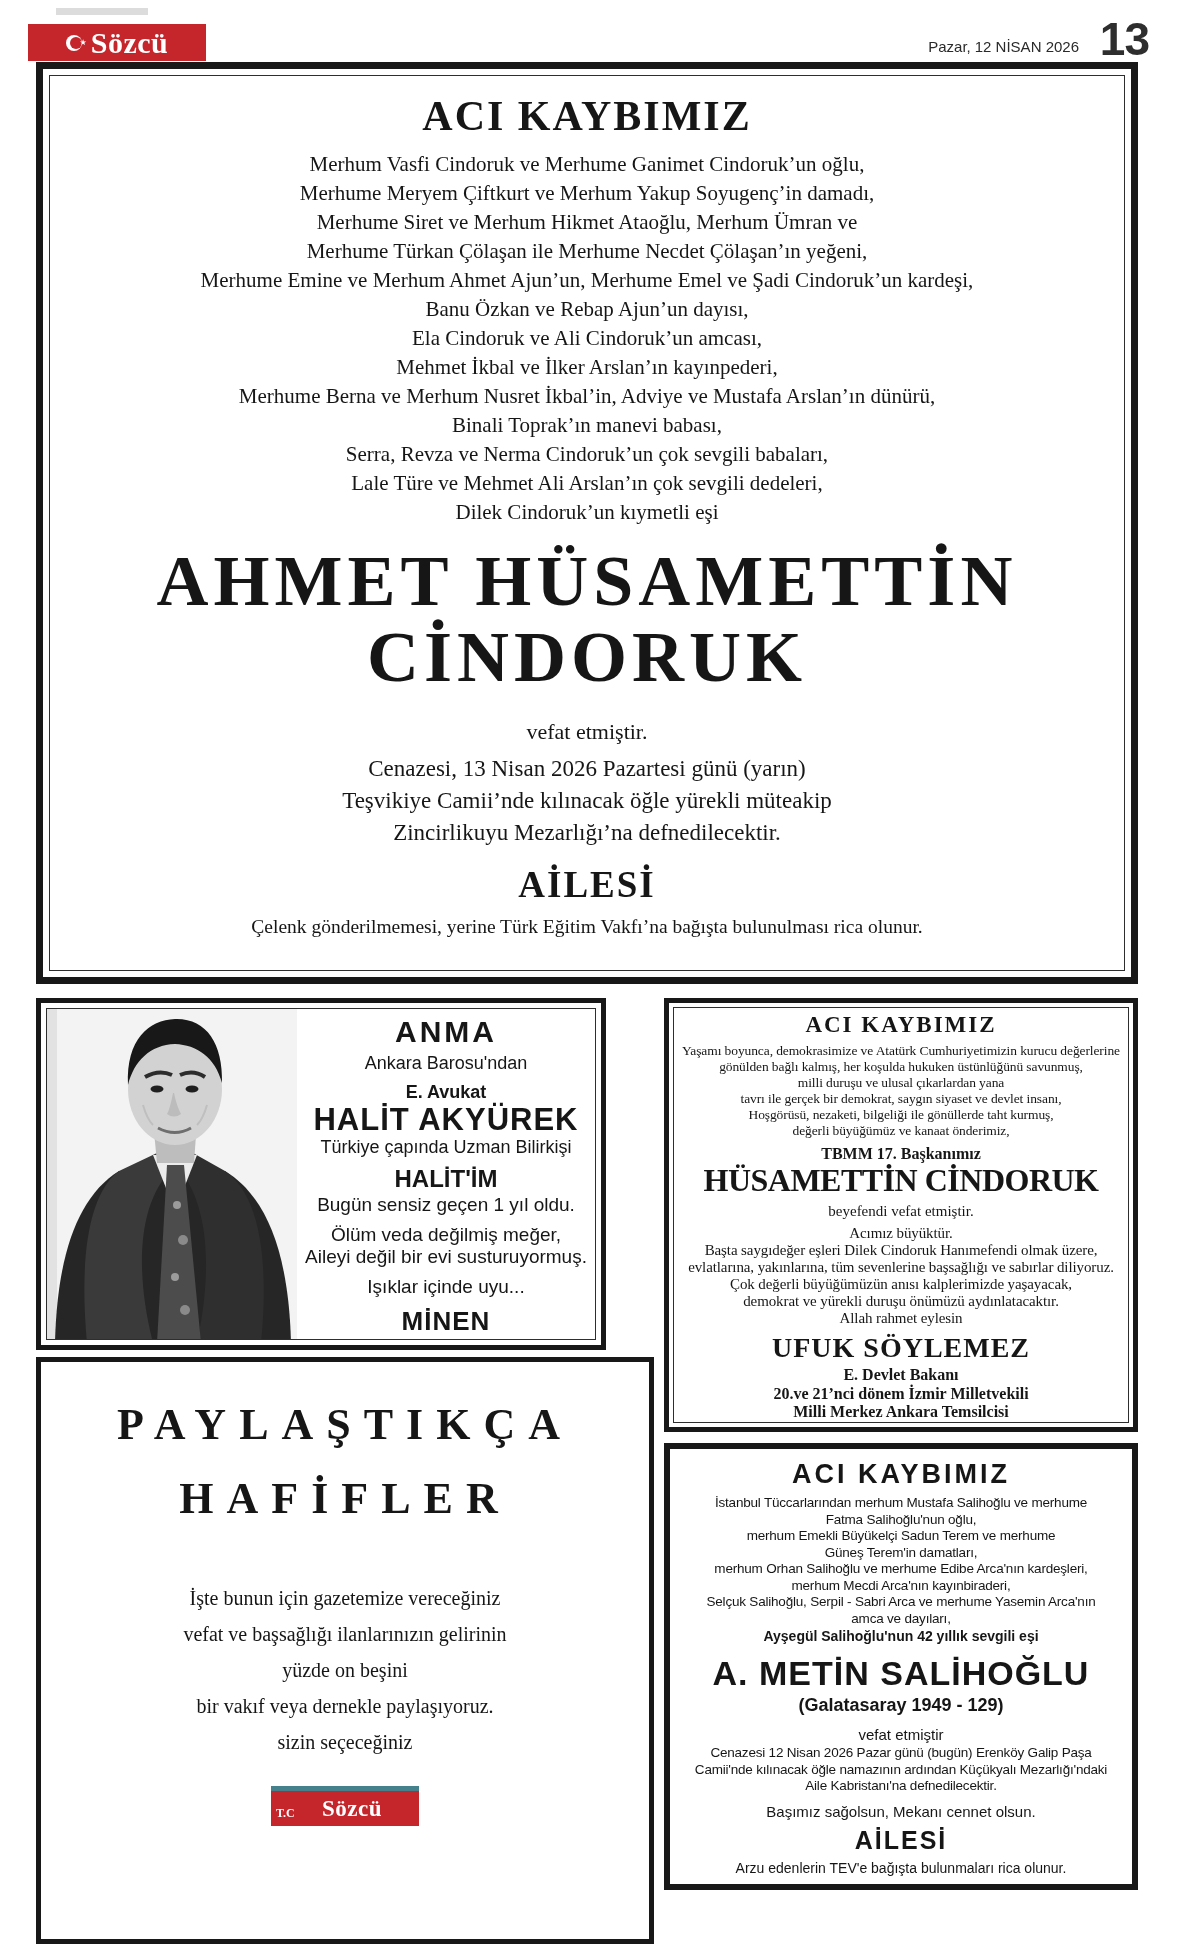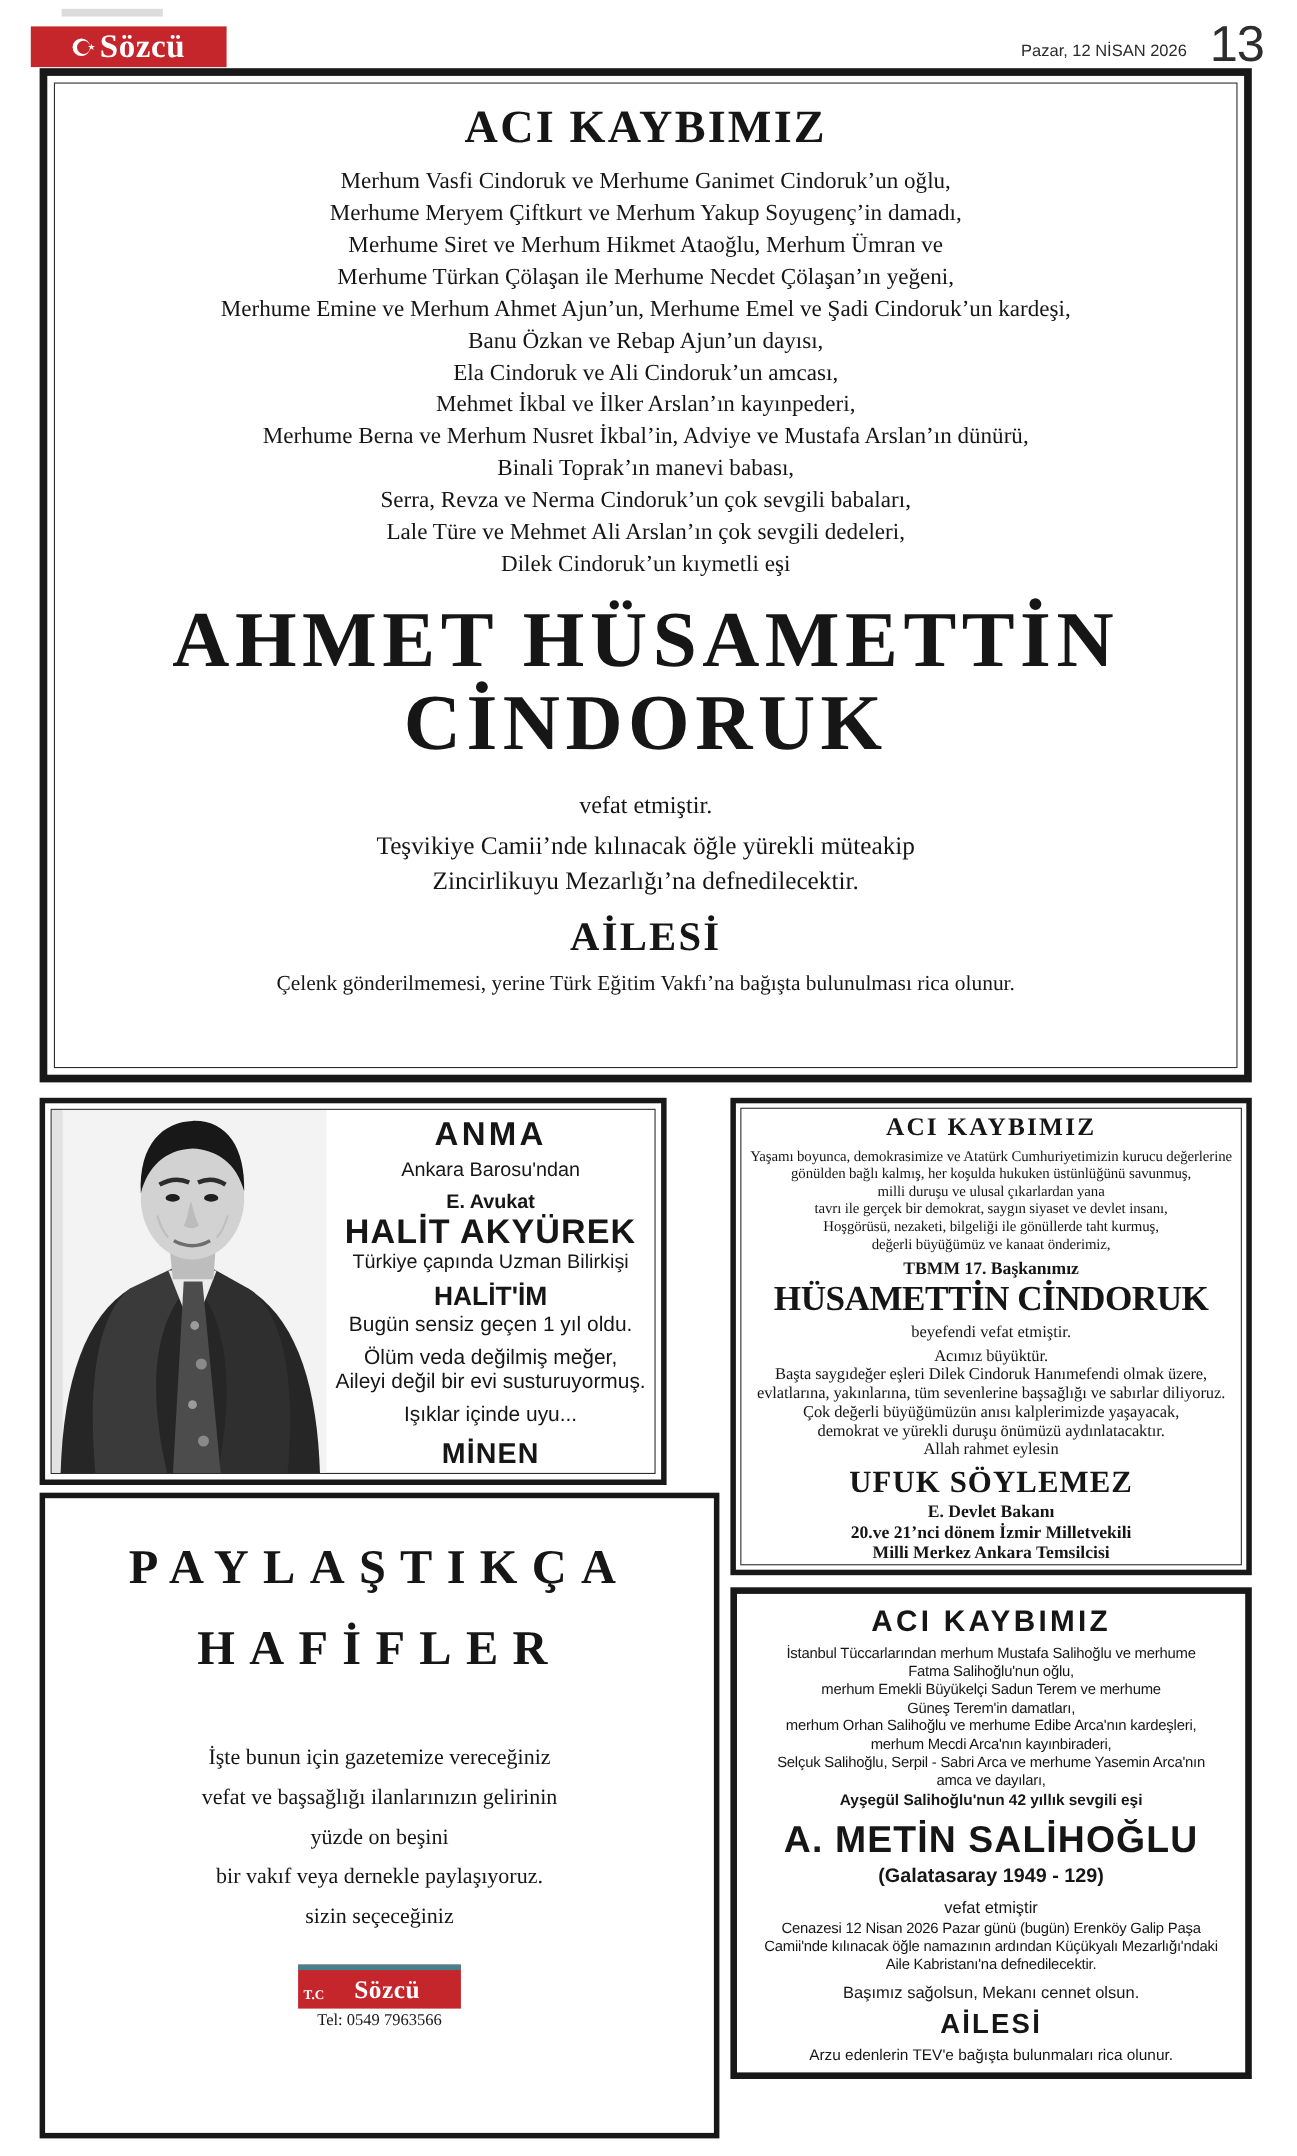--- a/index.html
+++ b/index.html
@@ -34,21 +34,21 @@
   .flag .st { position:absolute; right:-1px; top:8px; color:#fff; font-size:8px; line-height:8px; }
   .header-date {
     position:absolute; right:100px; top:38px;
     font-family:"Liberation Sans","DejaVu Sans",sans-serif;
     font-size:15px; color:#2a2a2a;
   }
   .header-date .bold { font-weight:normal; margin-left:4px; }
   .page-number {
     position:absolute; right:30px; top:12px;
     font-family:"Liberation Sans","DejaVu Sans",sans-serif;
-    font-weight:normal; font-size:46px; color:#2e2e2e; letter-spacing:-1px;
+    font-weight:bold; font-size:46px; color:#2e2e2e; letter-spacing:-1px;
   }
 
   
   .box { position:absolute; background:#fff; border:5px solid #181818; }
   .box > .inner { width:100%; height:100%; border:1px solid #2e2e2e; overflow:hidden; }
   .box > .inner-plain { width:100%; height:100%; overflow:hidden; }
 
   .main-box      { left:36px;  top:62px;   width:1102px; height:922px; border-width:7px; padding:6px; }
   .anma-box      { left:36px;  top:998px;  width:570px;  height:352px; border-width:5px; padding:5px; }
   .acilar-box    { left:36px;  top:1357px; width:618px;  height:587px; border-width:5px; padding:4px; }
@@ -160,20 +160,21 @@
           <div class="gen-line">Merhume Berna ve Merhum Nusret İkbal’in, Adviye ve Mustafa Arslan’ın dünürü,</div>
           <div class="gen-line">Binali Toprak’ın manevi babası,</div>
           <div class="gen-line">Serra, Revza ve Nerma Cindoruk’un çok sevgili babaları,</div>
           <div class="gen-line">Lale Türe ve Mehmet Ali Arslan’ın çok sevgili dedeleri,</div>
           <div class="gen-line">Dilek Cindoruk’un kıymetli eşi</div>
         </div>
       <div class="big-name first">AHMET HÜSAMETTİN</div>
       <div class="big-name">CİNDORUK</div>
       <div class="vefat">vefat etmiştir.</div>
       <div class="funeral">
+          <div class="gen-line">Cenazesi, 13 Nisan 2026 Pazartesi günü (yarın)</div>
           <div class="gen-line">Teşvikiye Camii’nde kılınacak öğle yürekli müteakip</div>
           <div class="gen-line">Zincirlikuyu Mezarlığı’na defnedilecektir.</div>
         </div>
       <div class="ailesi">AİLESİ</div>
       <div class="footnote">Çelenk gönderilmemesi, yerine Türk Eğitim Vakfı’na bağışta bulunulması rica olunur.</div>
     </div>
   </section>
 
   <section class="box anma-box">
     <div class="inner anma-inner">
@@ -230,21 +231,20 @@
           <div class="gen-line">vefat ve başsağlığı ilanlarınızın gelirinin</div>
           <div class="gen-line">yüzde on beşini</div>
           <div class="gen-line">bir vakıf veya dernekle paylaşıyoruz.</div>
           <div class="gen-line">sizin seçeceğiniz</div>
         </div>
       <div class="sozcu-logo bottom-logo">
         <span class="teal-stripe"></span>
         <span class="tc">T.C</span>
         <span class="logo-text">Sözcü</span>
       </div>
-      <div class="phone">Tel: 0549 7963566</div>
     </div>
   </section>
 
   <section class="box cindoruk-box">
     <div class="inner center serif">
       <div class="cin-title">ACI KAYBIMIZ</div>
       <div class="cin-intro">
           <div class="gen-line">Yaşamı boyunca, demokrasimize ve Atatürk Cumhuriyetimizin kurucu değerlerine</div>
           <div class="gen-line">gönülden bağlı kalmış, her koşulda hukuken üstünlüğünü savunmuş,</div>
           <div class="gen-line">milli duruşu ve ulusal çıkarlardan yana</div>

